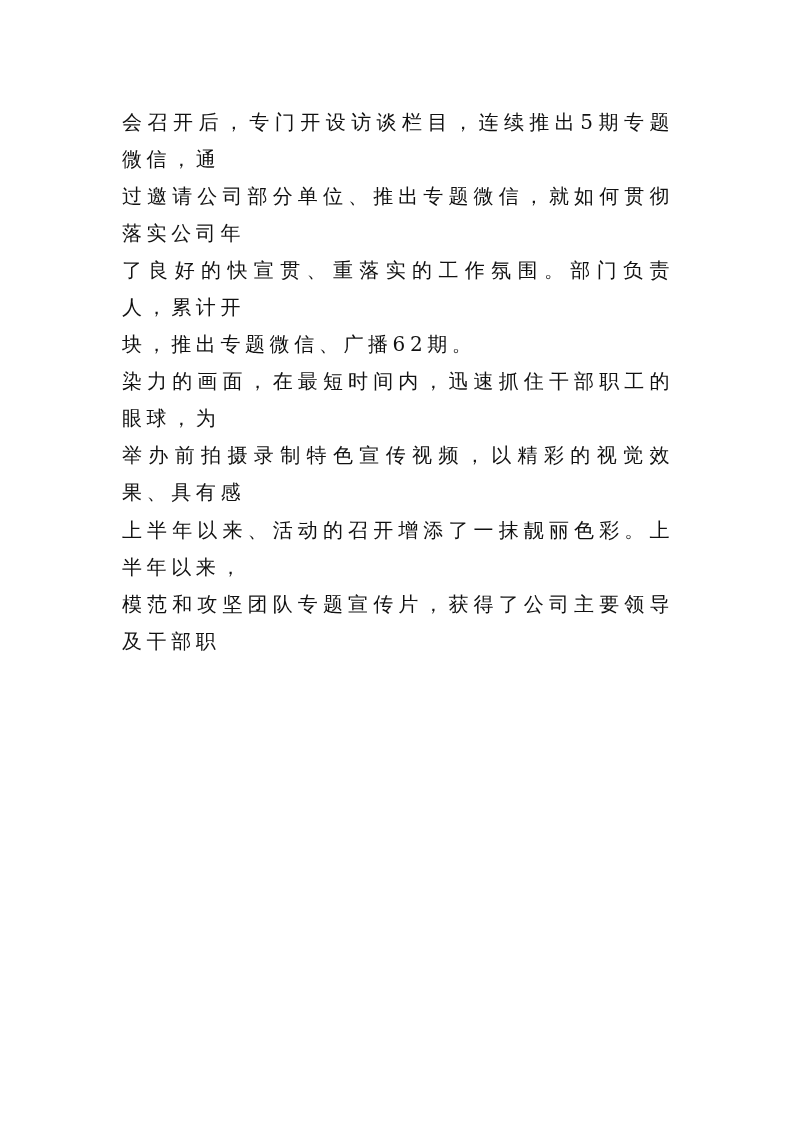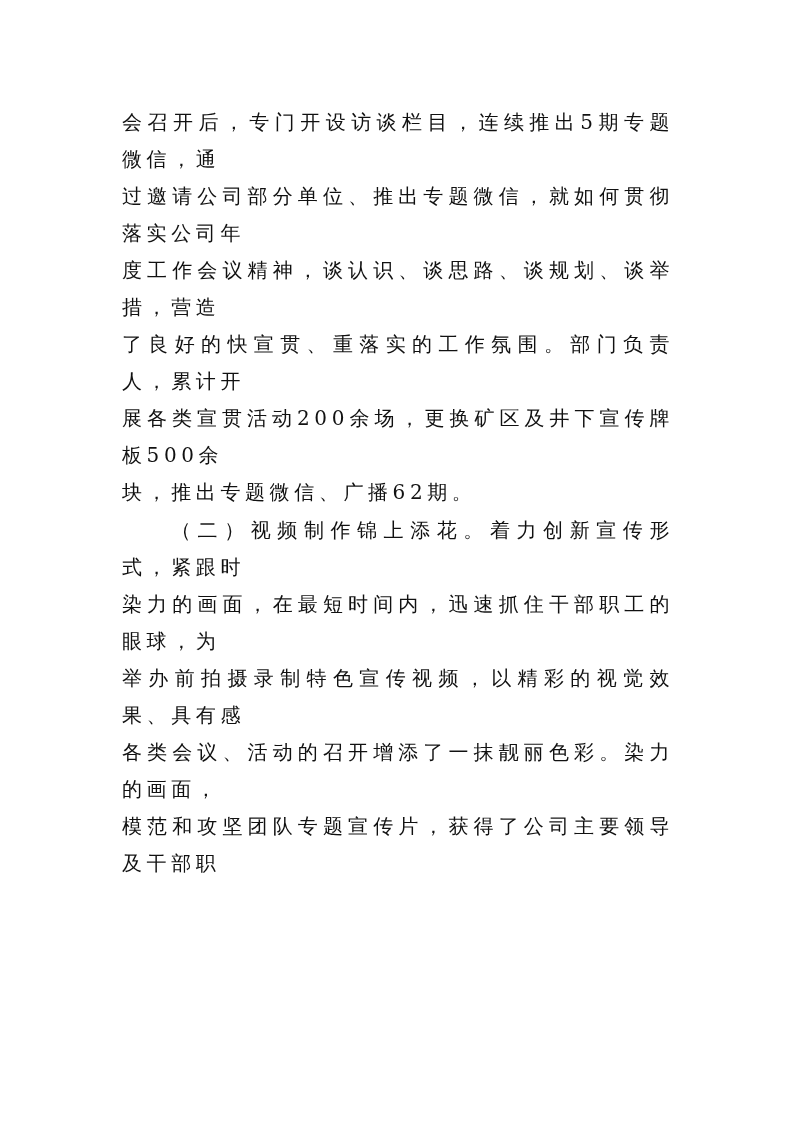--- a/index.html
+++ b/index.html
@@ -42,29 +42,26 @@
   </style>
 </head>
 <body>
 
 <div class="page">
   <div class="content">
 
     <div class="para">
       <div>会召开后，专门开设访谈栏目，连续推出5期专题微信，通</div>
       <div>过邀请公司部分单位、推出专题微信，就如何贯彻落实公司年</div>
-      <div>度工作会议精神，谈认识、谈思路、谈规划、谈举措，营造</div>
       <div>了良好的快宣贯、重落实的工作氛围。部门负责人，累计开</div>
-      <div>展各类宣贯活动200余场，更换矿区及井下宣传牌板500余</div>
       <div>块，推出专题微信、广播62期。</div>
     </div>
 
     <div class="para">
-      <div style="text-indent:49px">（二）视频制作锦上添花。着力创新宣传形式，紧跟时</div>
       <div>染力的画面，在最短时间内，迅速抓住干部职工的眼球，为</div>
       <div>举办前拍摄录制特色宣传视频，以精彩的视觉效果、具有感</div>
-      <div>各类会议、活动的召开增添了一抹靓丽色彩。染力的画面，</div>
+      <div>上半年以来、活动的召开增添了一抹靓丽色彩。上半年以来，</div>
       <div>模范和攻坚团队专题宣传片，获得了公司主要领导及干部职</div>
 
     </div>
 
   </div>
 </div>
 
 </body></html>

